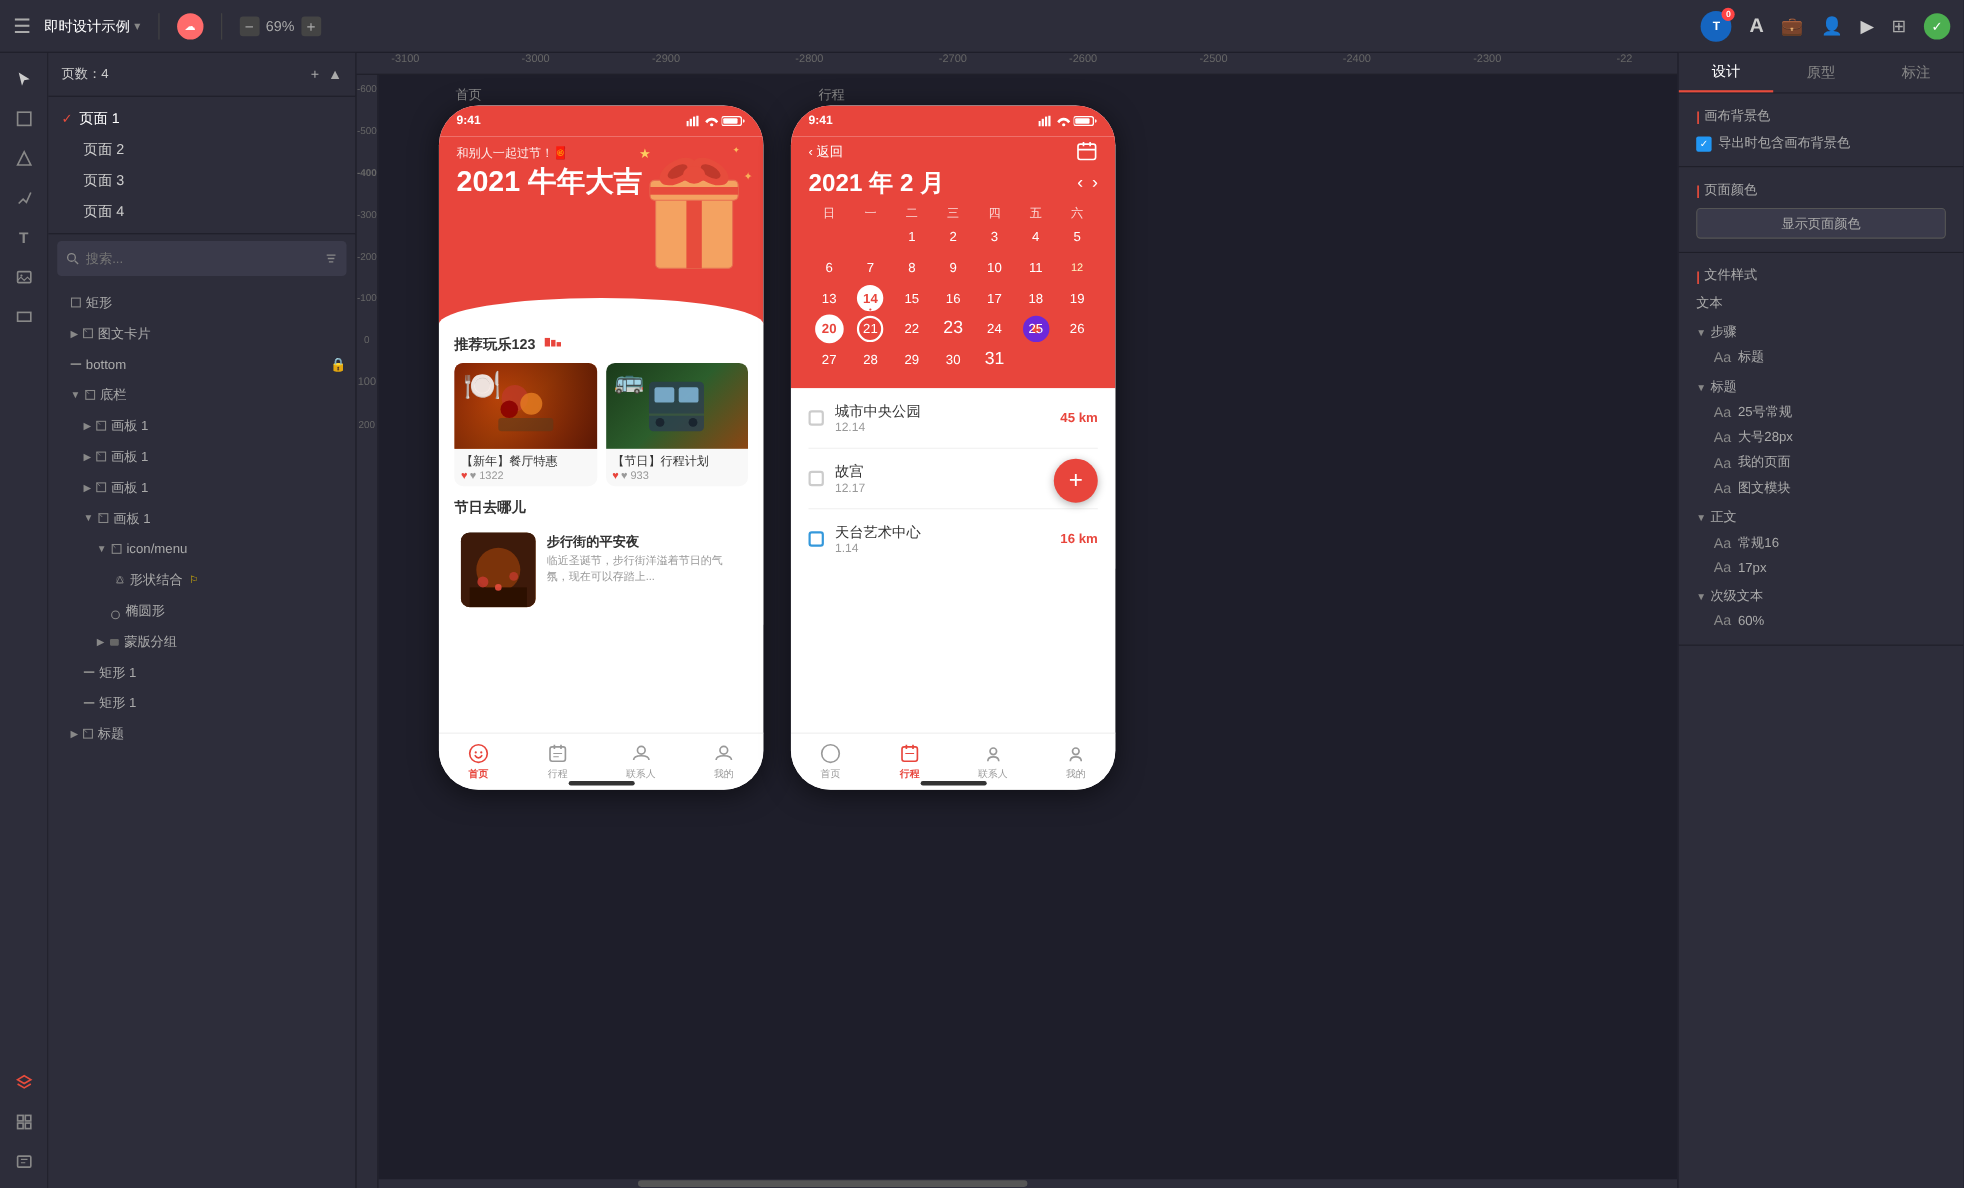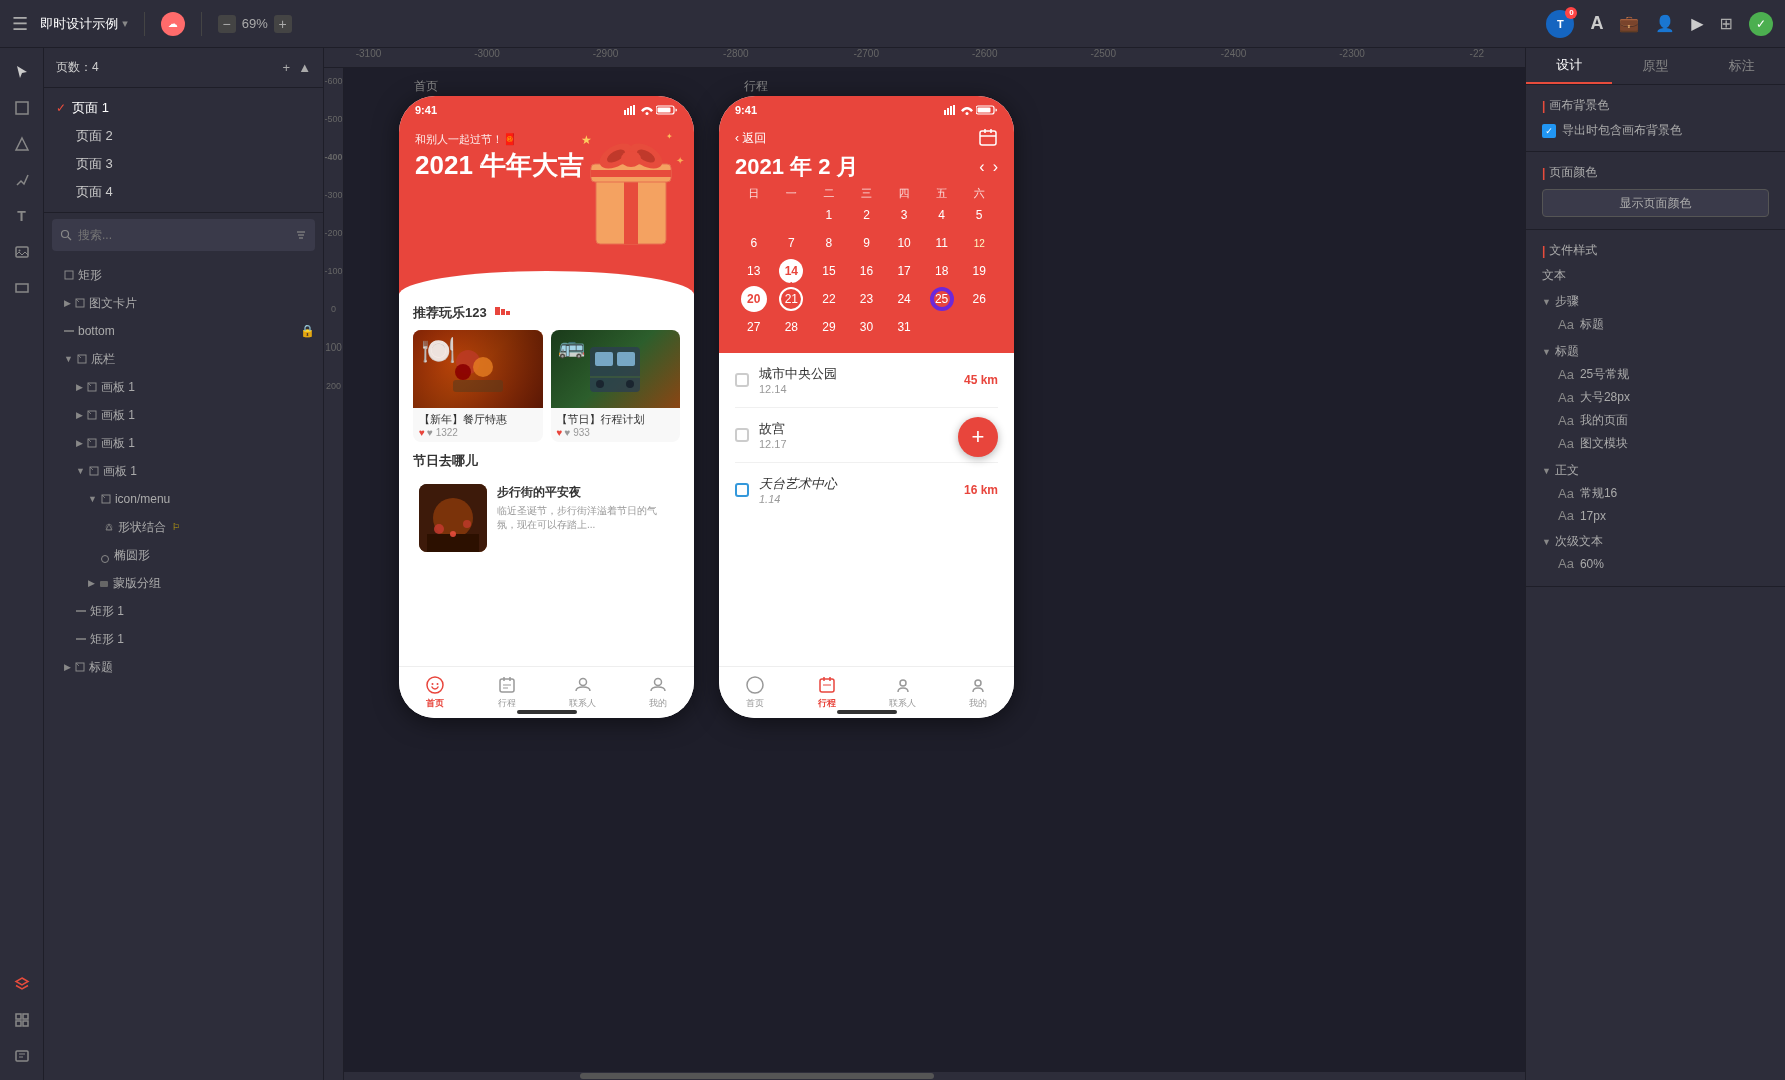--- a/index.html
+++ b/index.html
@@ -635,32 +635,32 @@
               <span style="height:28px;display:flex;align-items:center;justify-content:center;font-size:12px;color:white;">18</span>
               <span style="height:28px;display:flex;align-items:center;justify-content:center;font-size:12px;color:white;">19</span>
 
               <div style="height:28px;display:flex;align-items:center;justify-content:center;">
                 <span style="width:26px;height:26px;background:white;color:#e8453c;border-radius:50%;display:flex;align-items:center;justify-content:center;font-size:12px;font-weight:bold;">20</span>
               </div>
               <div style="height:28px;display:flex;align-items:center;justify-content:center;">
                 <span style="width:24px;height:24px;border:2px solid white;color:white;border-radius:50%;display:flex;align-items:center;justify-content:center;font-size:12px;">21</span>
               </div>
               <span style="height:28px;display:flex;align-items:center;justify-content:center;font-size:12px;color:white;">22</span>
-              <span style="height:28px;display:flex;align-items:center;justify-content:center;font-size:12px;color:white;">23</span>
+              <span style="height:28px;display:flex;align-items:center;justify-content:center;font-size:16px;color:white;">23</span>
               <span style="height:28px;display:flex;align-items:center;justify-content:center;font-size:12px;color:white;">24</span>
               <div style="height:28px;display:flex;align-items:center;justify-content:center;">
-                <span style="width:24px;height:24px;border:4px solid #6d28d9;color:white;border-radius:50%;display:flex;align-items:center;justify-content:center;font-size:12px;">25</span>
+                <span style="width:24px;height:24px;border:8px solid #6d28d9;color:white;border-radius:50%;display:flex;align-items:center;justify-content:center;font-size:12px;">25</span>
               </div>
               <span style="height:28px;display:flex;align-items:center;justify-content:center;font-size:12px;color:white;">26</span>
 
               <span style="height:28px;display:flex;align-items:center;justify-content:center;font-size:12px;color:white;">27</span>
               <span style="height:28px;display:flex;align-items:center;justify-content:center;font-size:12px;color:white;">28</span>
               <span style="height:28px;display:flex;align-items:center;justify-content:center;font-size:12px;color:white;">29</span>
               <span style="height:28px;display:flex;align-items:center;justify-content:center;font-size:12px;color:white;">30</span>
-              <span style="height:28px;display:flex;align-items:center;justify-content:center;font-size:12px;color:white;">31</span>
+              <span style="height:28px;display:flex;align-items:center;justify-content:center;font-size:16px;color:white;">31</span>
               <span style="height:28px;"></span>
               <span style="height:28px;"></span>
             </div>
           </div>
 
           <div style="background:white;padding:0 16px;position:relative;flex:1;">
 
             <div style="display:flex;align-items:center;padding:12px 0;border-bottom:1px solid #f0f0f0;gap:10px;">
               <div style="width:14px;height:14px;border:2px solid #ccc;border-radius:3px;flex-shrink:0;"></div>
               <div style="flex:1;">
@@ -674,21 +674,21 @@
               <div style="width:14px;height:14px;border:2px solid #ccc;border-radius:3px;flex-shrink:0;"></div>
               <div style="flex:1;">
                 <div style="font-size:13px;color:#333;">故宫</div>
                 <div style="font-size:11px;color:#999;">12.17</div>
               </div>
               <span style="font-size:12px;font-weight:bold;color:#e8453c;">32 km</span>
             </div>
 
             <div style="display:flex;align-items:center;padding:12px 0;gap:10px;">
               <div style="width:14px;height:14px;border:2px solid #3498db;border-radius:3px;flex-shrink:0;"></div>
-              <div style="flex:1;font-style:italic;">
+              <div style="flex:1;">
                 <div style="font-size:13px;color:#333;">天台艺术中心</div>
                 <div style="font-size:11px;color:#999;">1.14</div>
               </div>
               <span style="font-size:12px;font-weight:bold;color:#e8453c;">16 km</span>
             </div>
 
             <div style="position:absolute;bottom:60px;right:16px;width:40px;height:40px;background:#e8453c;border-radius:50%;display:flex;align-items:center;justify-content:center;color:white;font-size:22px;box-shadow:0 2px 8px rgba(0,0,0,0.3);cursor:pointer;">+</div>
           </div>
 
           <div style="position:absolute;bottom:0;left:0;right:0;height:52px;background:white;border-top:1px solid #eee;display:flex;align-items:center;justify-content:space-around;">

